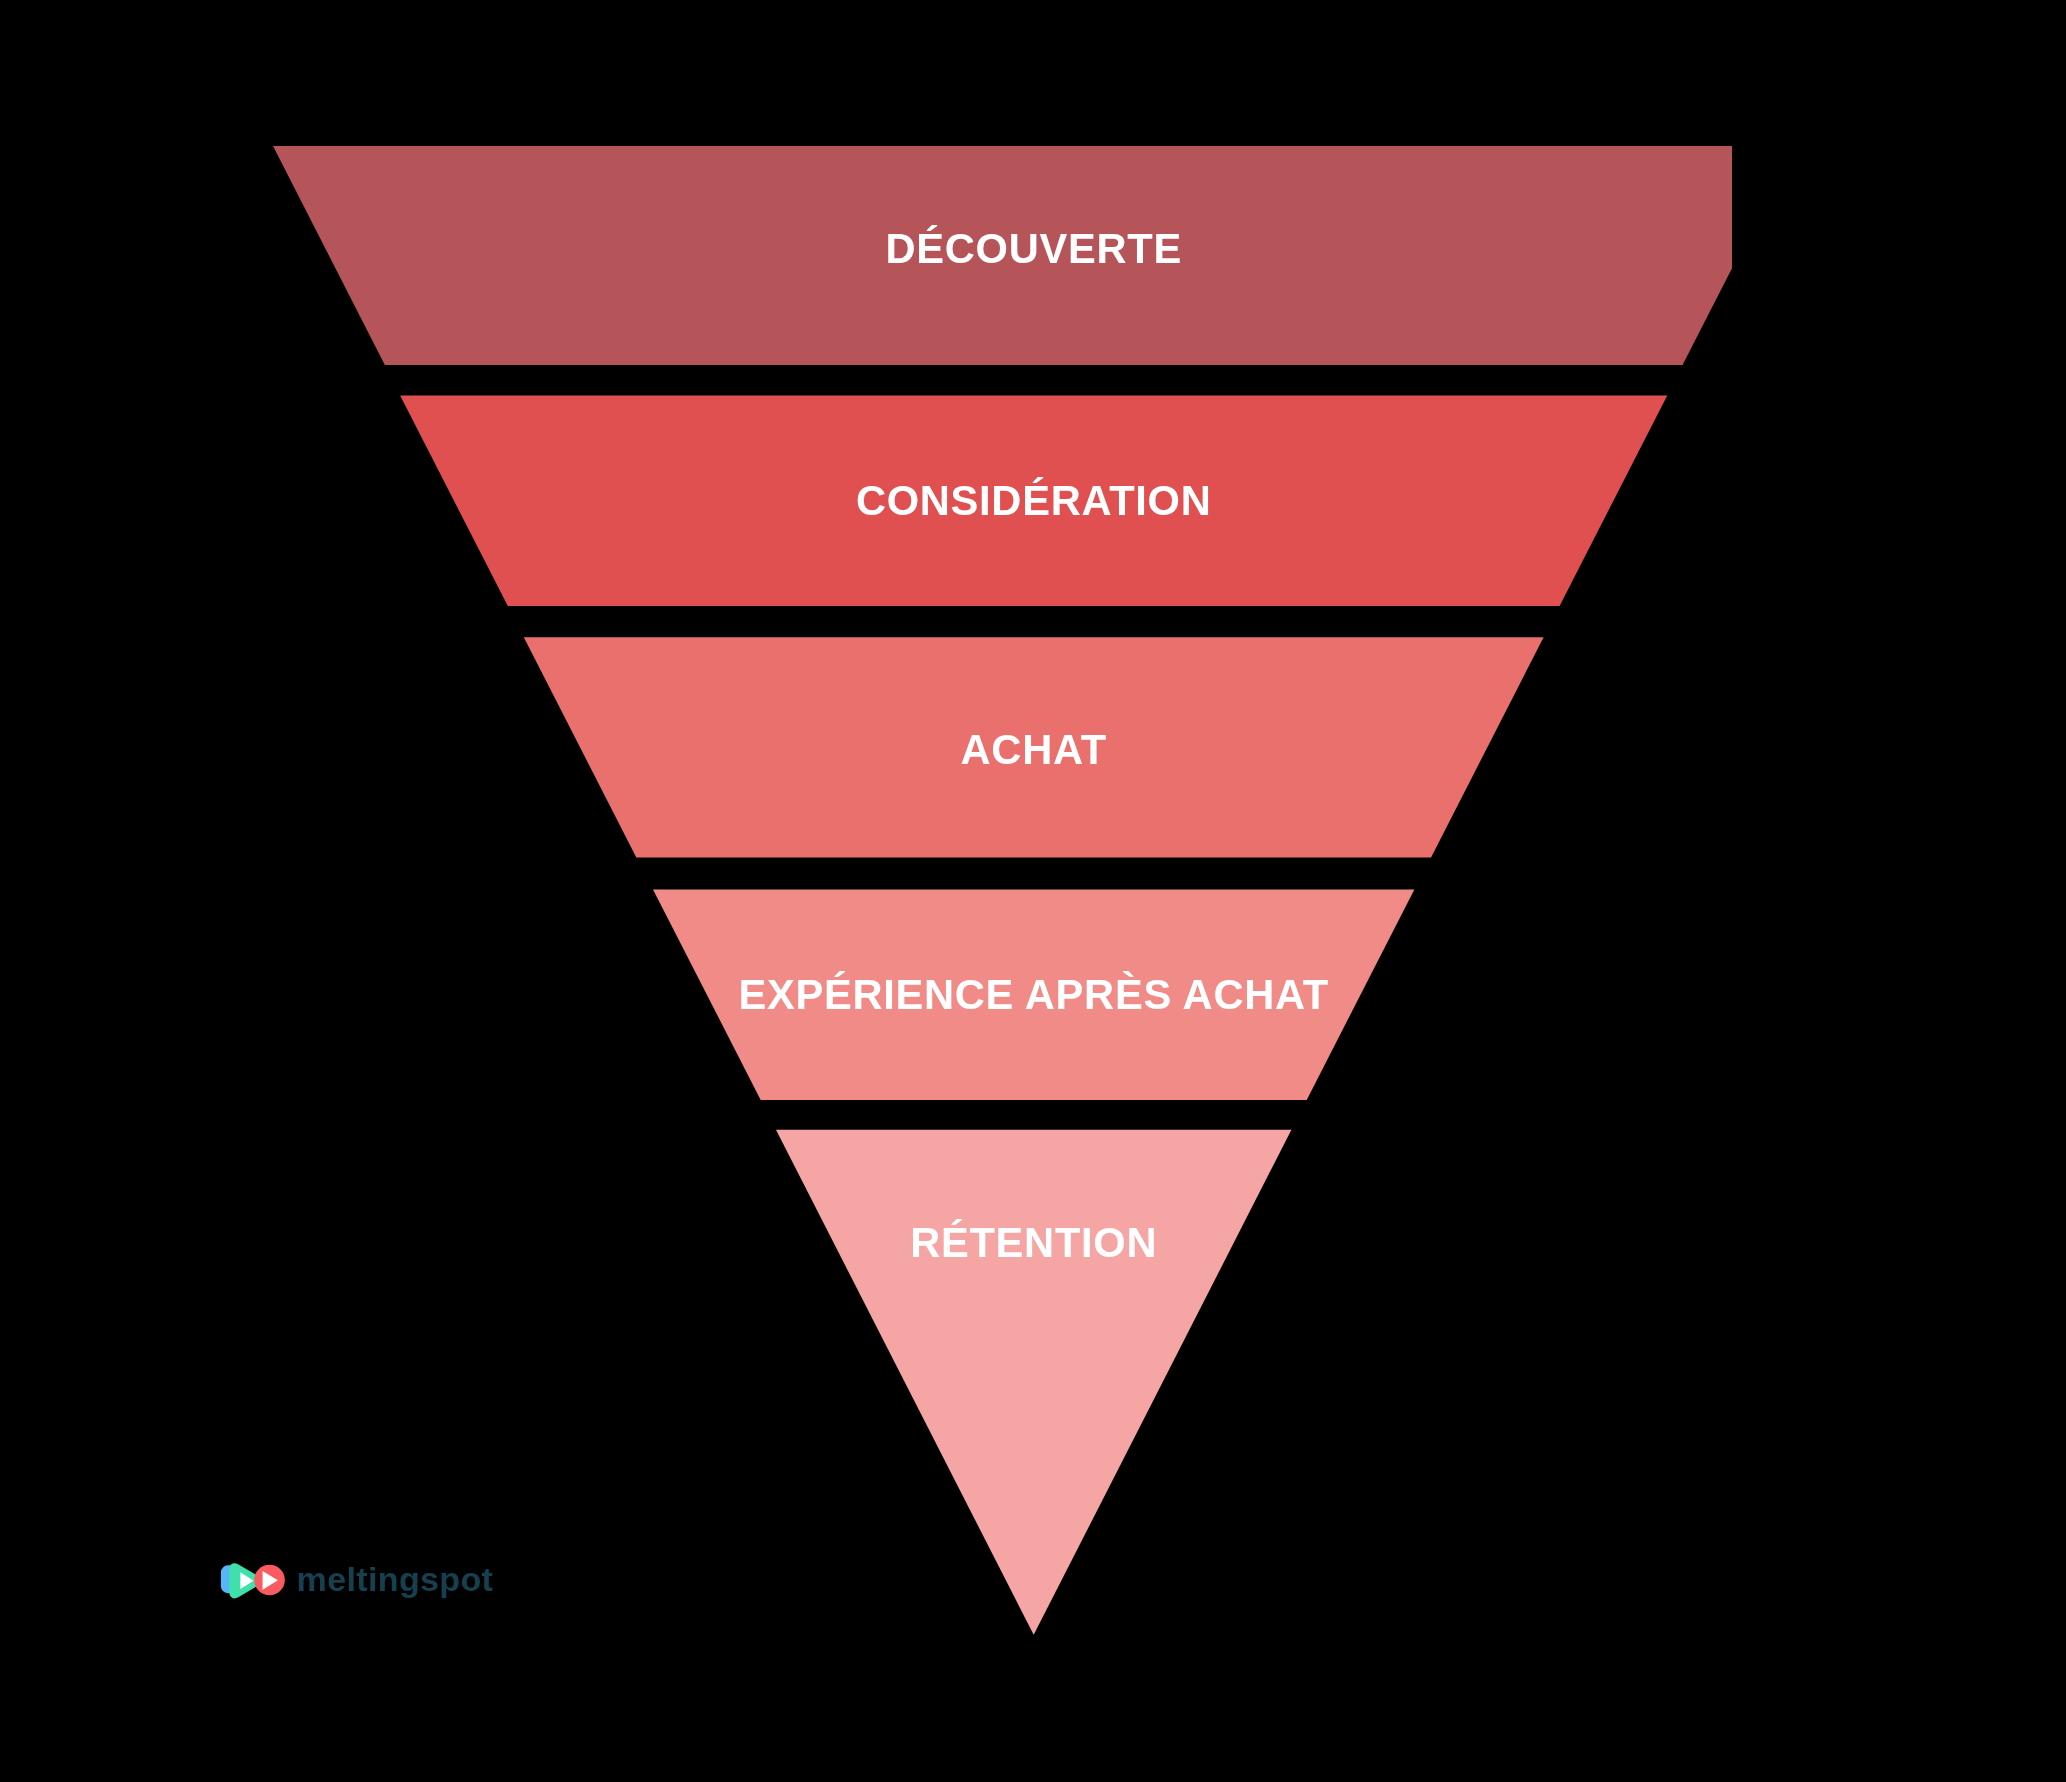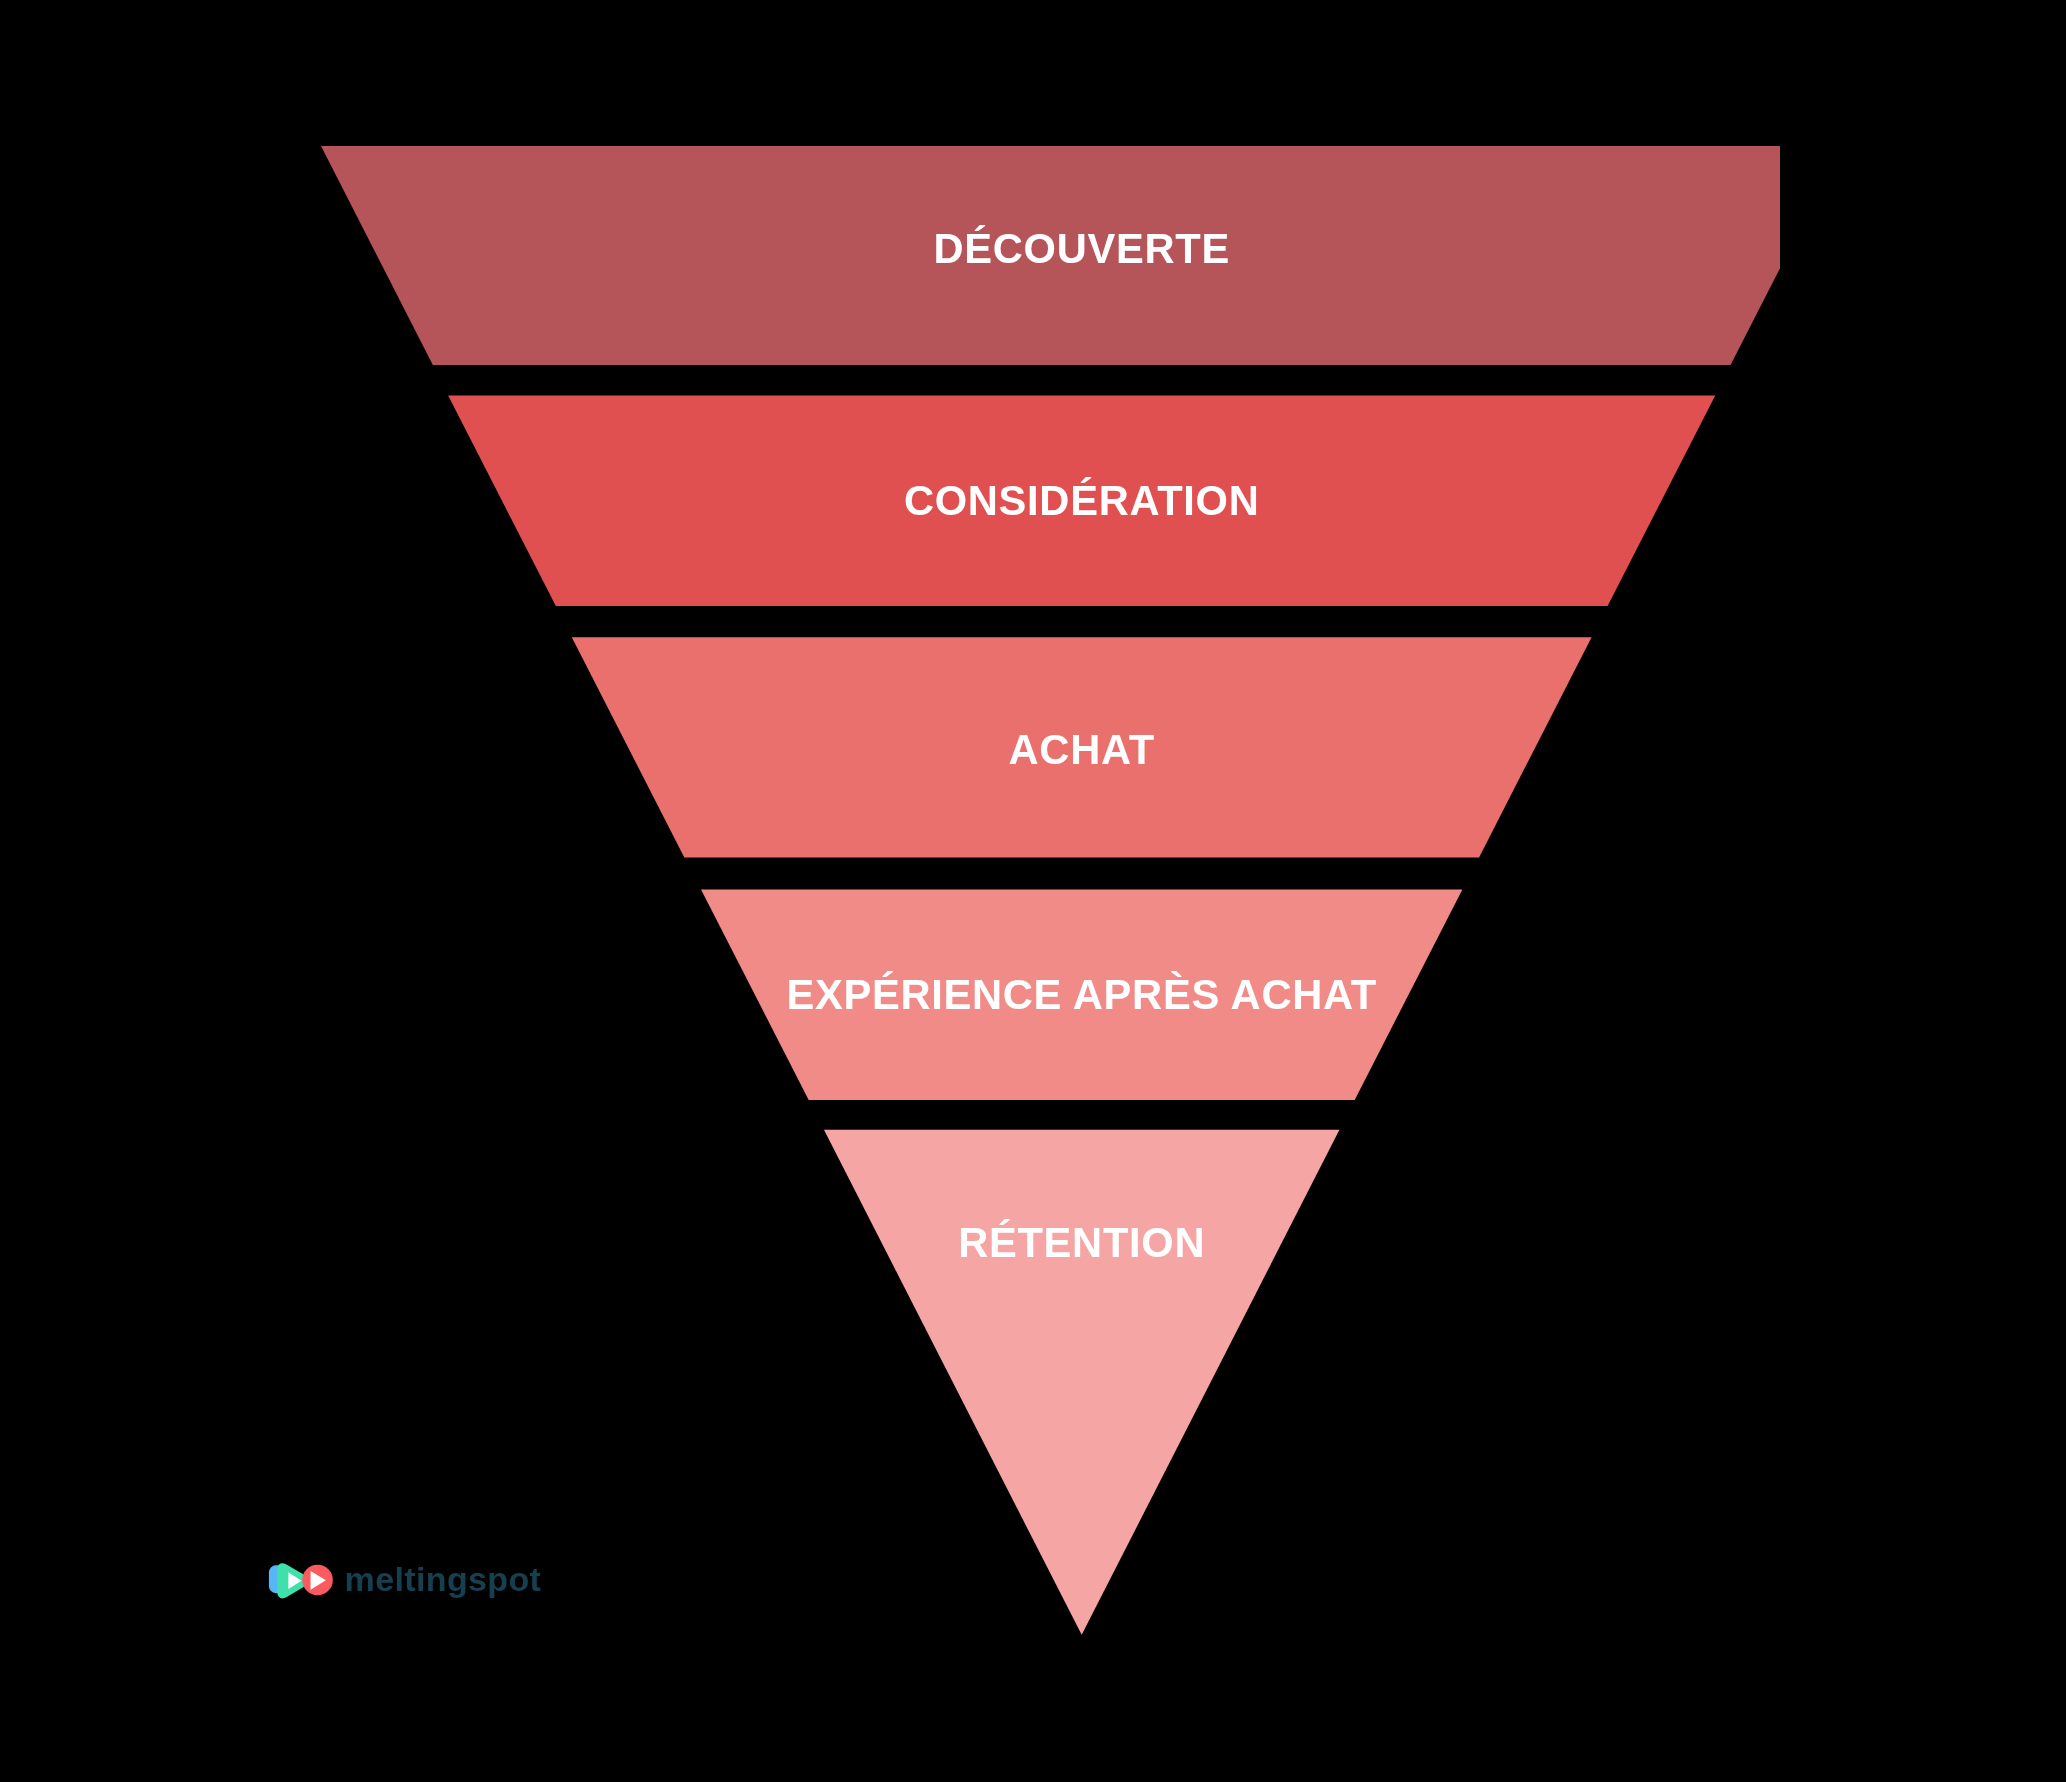--- a/index.html
+++ b/index.html
@@ -7,21 +7,20 @@
     padding: 0;
     background: #000000;
   }
   .canvas {
     position: relative;
     width: 1732px;
     height: 1783px;
     background: #000000;
     overflow: hidden;
     font-family: "Liberation Sans", sans-serif;
-    padding-left: 48px;
   }
   svg { display: block; }
   .band-label {
     font-family: "Liberation Sans", "DejaVu Sans", sans-serif;
     font-weight: 800;
     font-size: 60px;
     letter-spacing: 1px;
   }
   .wordmark {
     font-family: "Liberation Sans", "DejaVu Sans", sans-serif;

